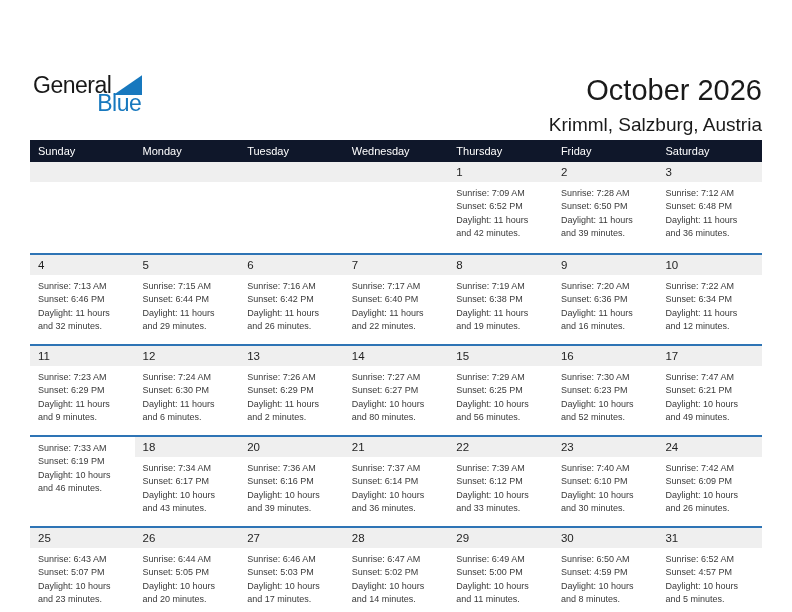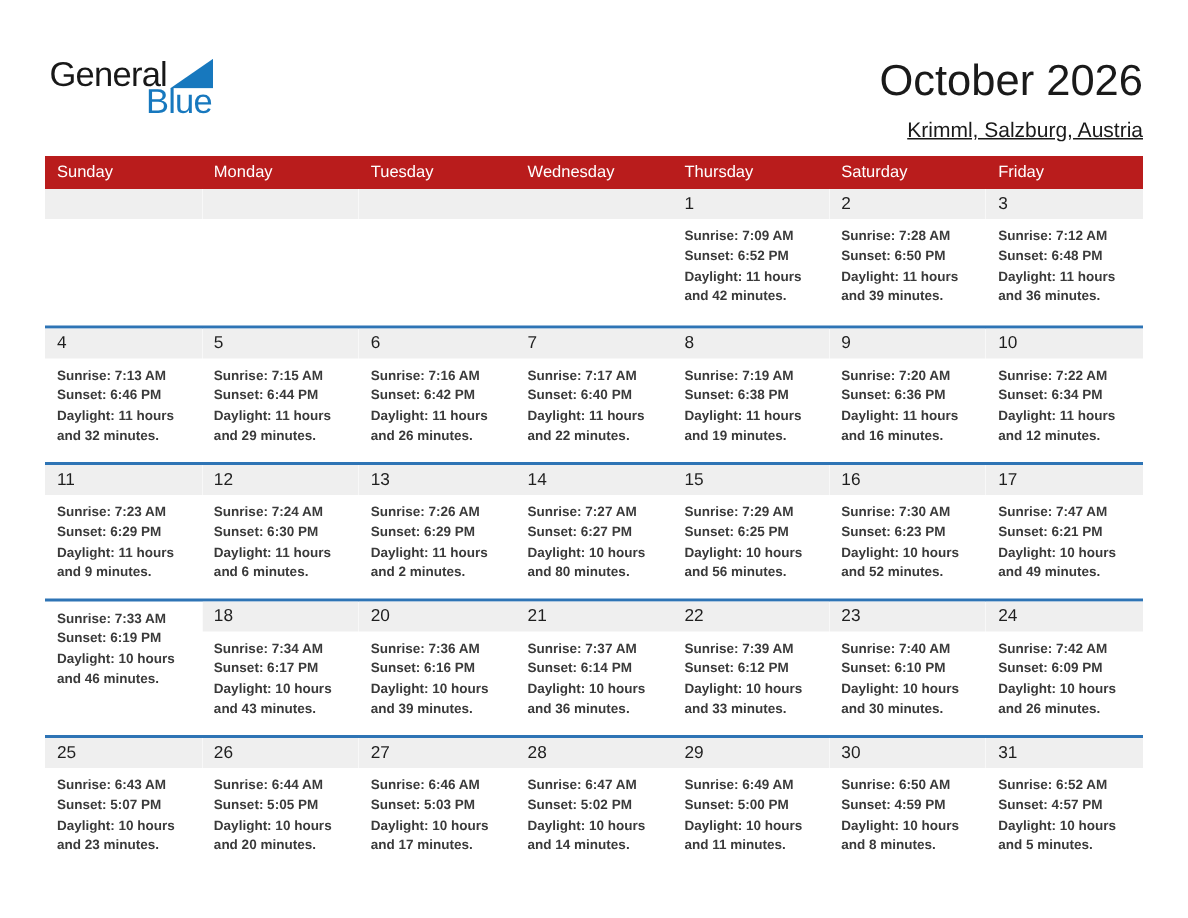--- a/index.html
+++ b/index.html
@@ -7,20 +7,21 @@
     padding: 0;
     background: #ffffff;
     font-family: "Liberation Sans", sans-serif;
   }
   .page {
     position: relative;
     width: 792px;
     height: 572px;
     background: #ffffff;
     overflow: hidden;
+    margin-top: 36px;
   }
 
   
   .logo {
     position: absolute;
     left: 33px;
     top: 37px;
   }
   .logo-row1 {
     display: flex;
@@ -54,35 +55,34 @@
     position: absolute;
     top: 38px;
     right: 30px;
     font-size: 29px;
     color: #1a1a1a;
   }
   .page-subtitle {
     position: absolute;
     top: 78px;
     right: 30px;
-    font-size: 14px;
+    font-size: 19px;
     color: #1a1a1a;
-    text-decoration: underline;
   }
 
   
   .calendar {
     position: absolute;
     left: 30px;
     top: 104px;
     width: 732px;
   }
   .weekday-header {
     display: flex;
-    background: #b91c1c;
+    background: #0f172a;
     height: 22px;
   }
   .weekday-cell {
     flex: 1 1 0;
     color: #ffffff;
     font-size: 11px;
     line-height: 22px;
     padding-left: 8px;
     box-sizing: border-box;
     overflow: hidden;
@@ -107,21 +107,20 @@
     line-height: 21px;
     padding-left: 8px;
     color: #1f1f1f;
   }
   .day-details {
     padding: 5px 4px 0 8px;
     font-size: 9px;
     line-height: 13.4px;
     color: #3a3a3a;
     white-space: nowrap;
-    font-weight: bold;
   }
 </style>
 </head>
 <body>
 
 <div class="page">
 
   <div class="logo">
     <div class="logo-row1">
       <span class="logo-general">General</span>
@@ -133,22 +132,22 @@
   <div class="page-title">October 2026</div>
   <div class="page-subtitle">Krimml, Salzburg, Austria</div>
 
   <div class="calendar">
     <div class="weekday-header">
       <div class="weekday-cell">Sunday</div>
       <div class="weekday-cell">Monday</div>
       <div class="weekday-cell">Tuesday</div>
       <div class="weekday-cell">Wednesday</div>
       <div class="weekday-cell">Thursday</div>
+      <div class="weekday-cell">Friday</div>
       <div class="weekday-cell">Saturday</div>
-      <div class="weekday-cell">Friday</div>
     </div>
     <div>
         <div class="week-row">
           <div class="day-cell">
             <div class="day-band"></div>
           </div>
           <div class="day-cell">
             <div class="day-band"></div>
           </div>
           <div class="day-cell">

